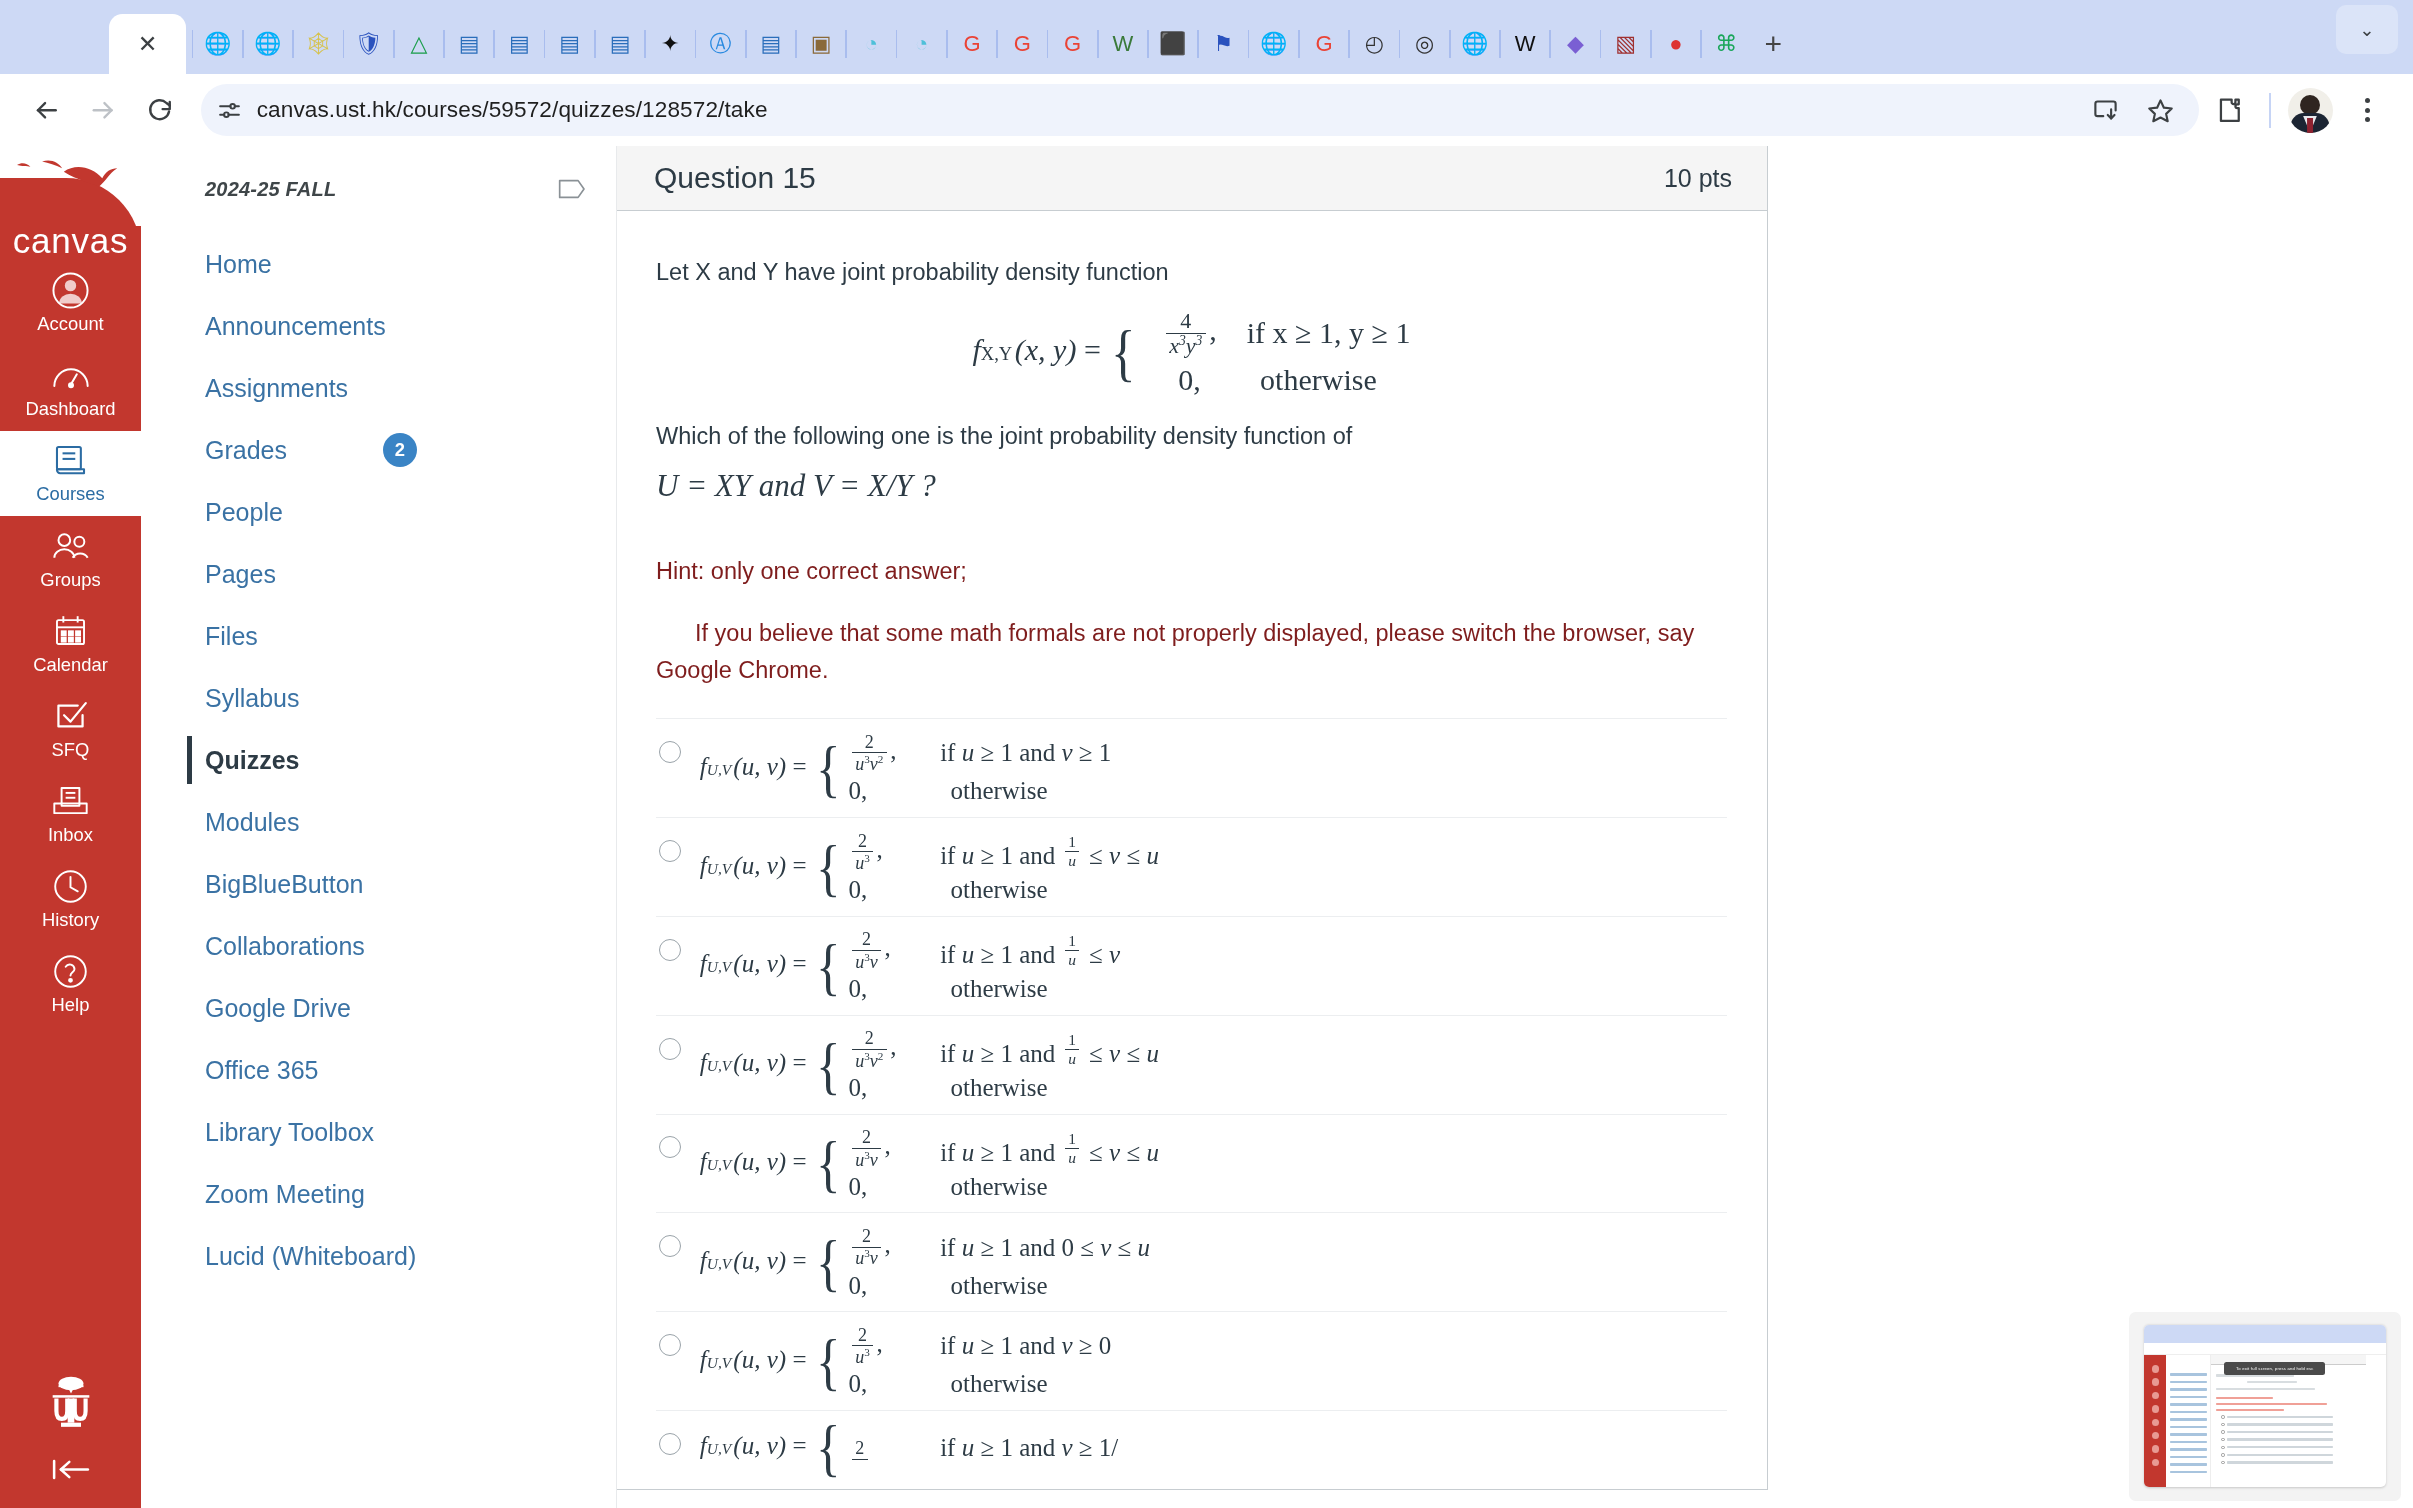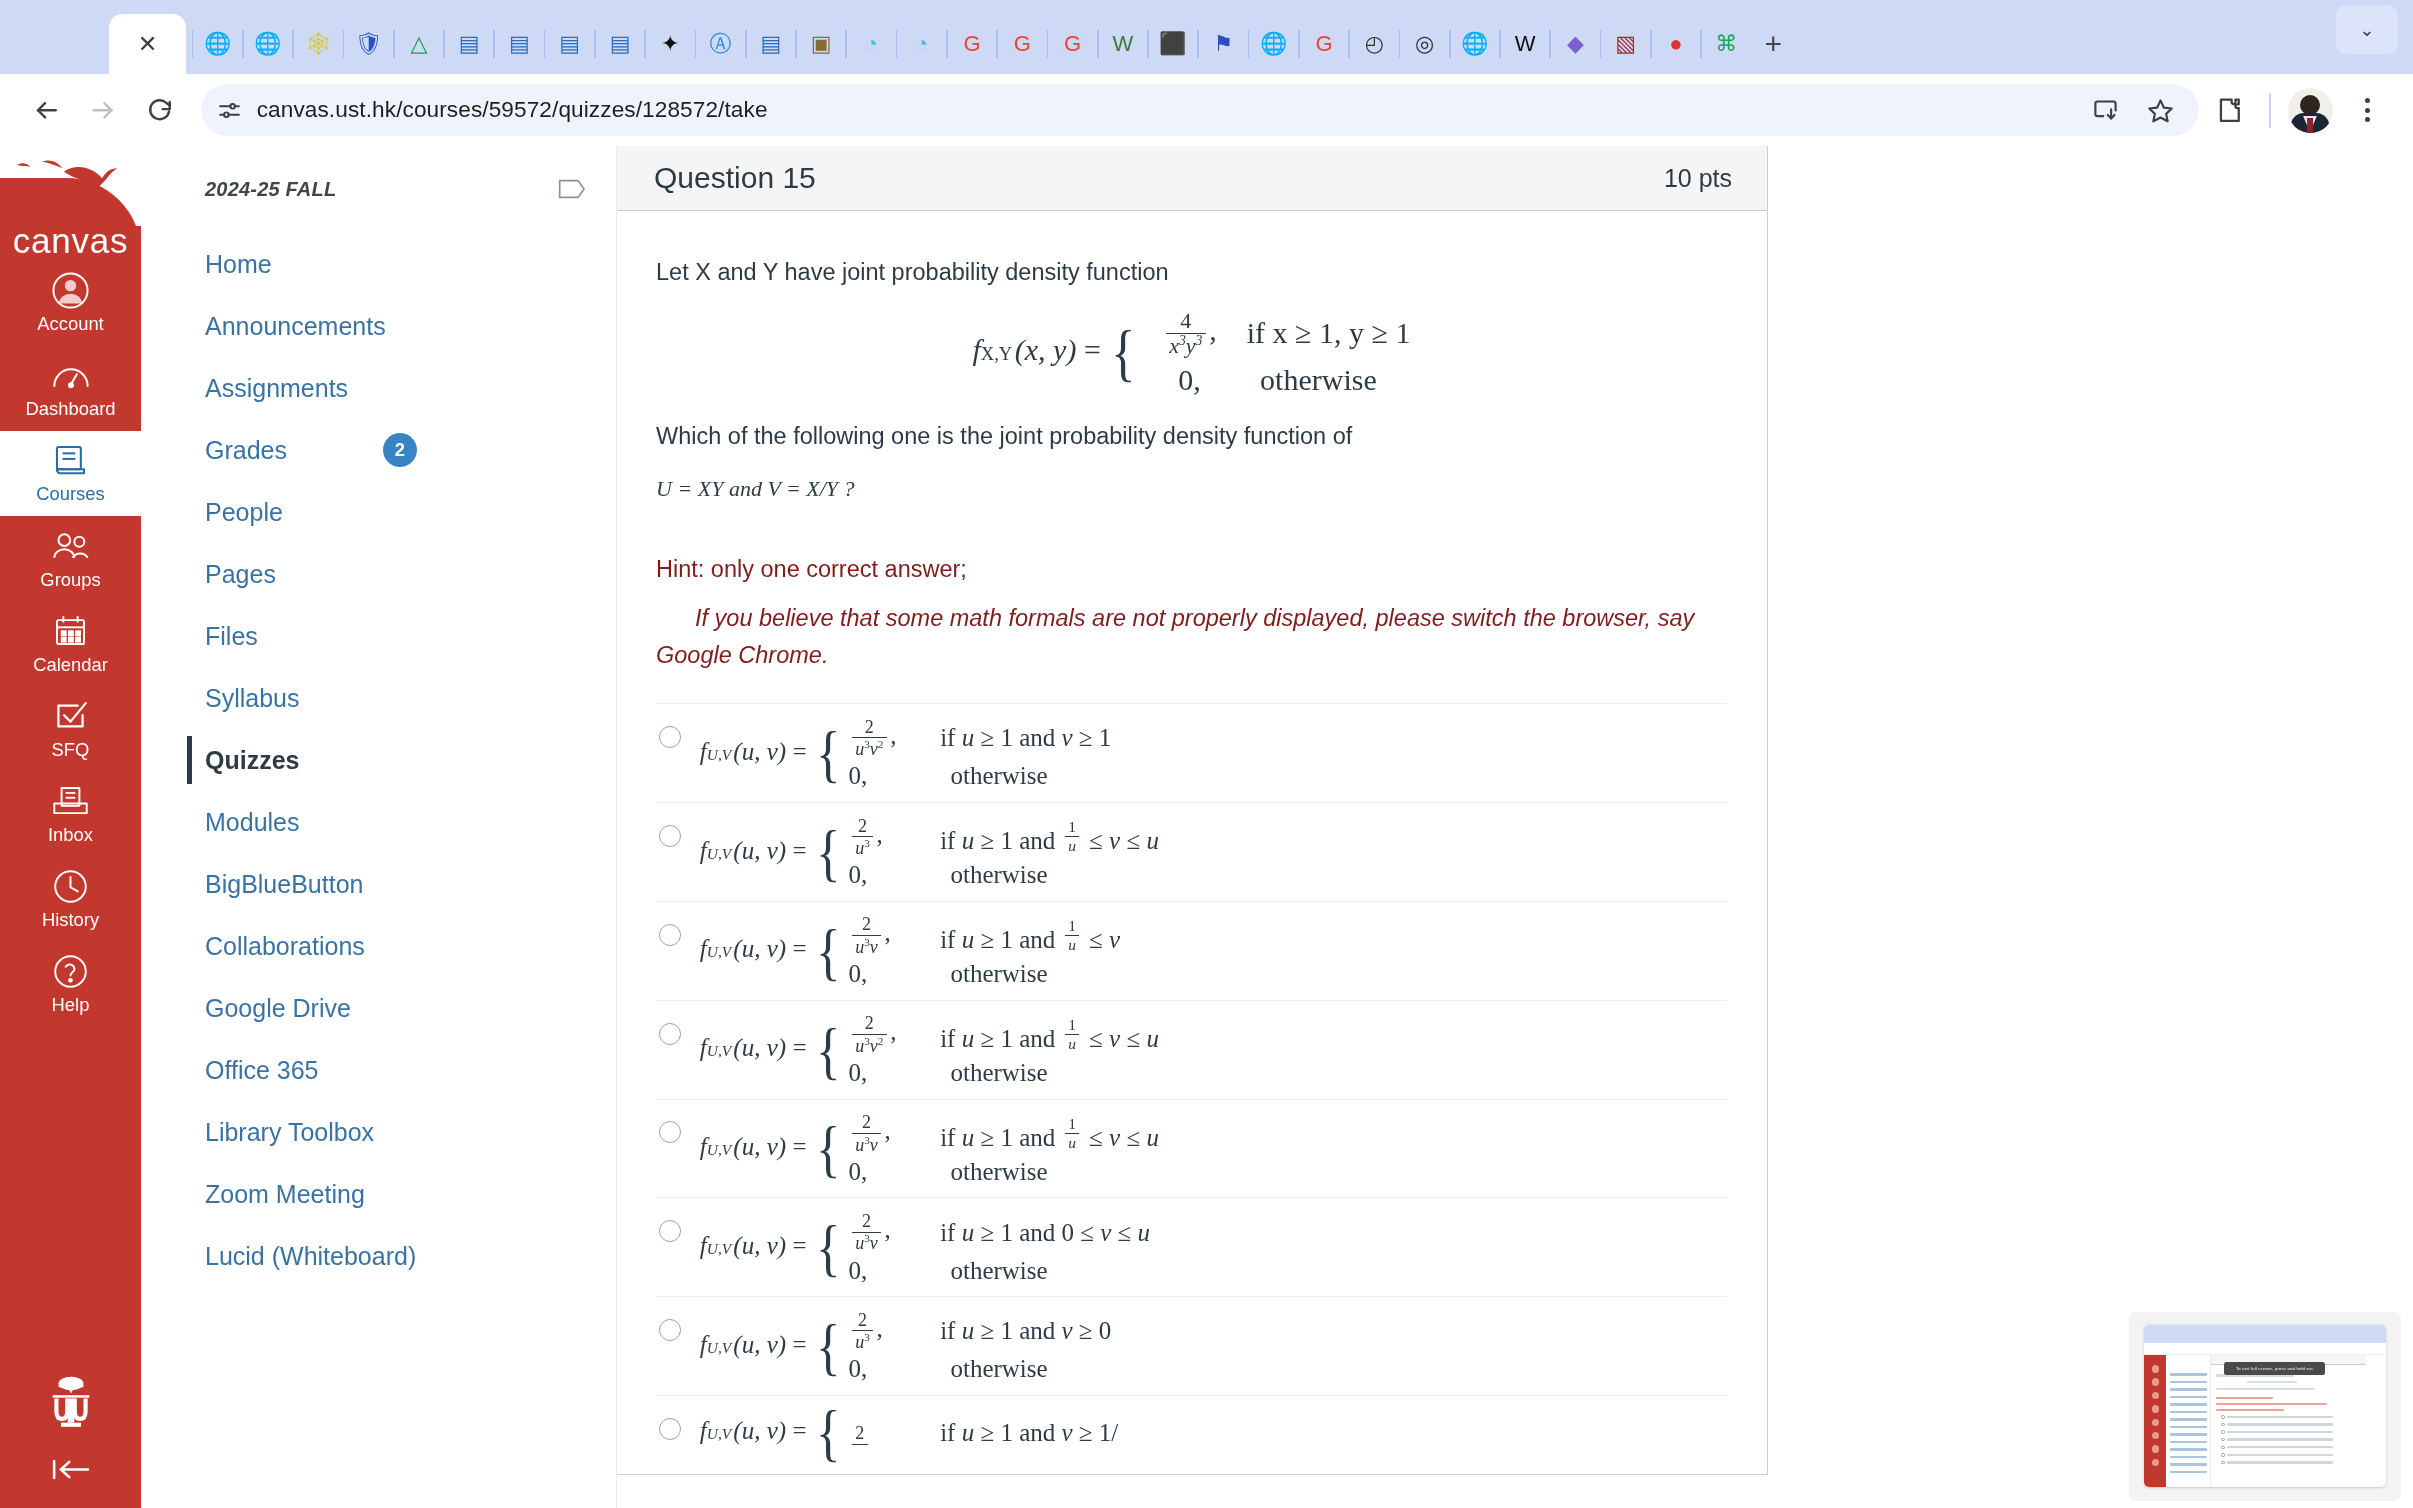--- a/index.html
+++ b/index.html
@@ -198,21 +198,21 @@
   .brace {
     font-size: 64px; line-height: 0.72; font-family:"Liberation Serif", serif;
     font-weight: 300; margin-right: 5px; transform: scaleX(0.8);
   }
   .caserows { display:inline-block; }
   .caserow { display:flex; align-items:center; white-space:nowrap; }
   .caserow .val { display:inline-block; min-width:91px; }
   .caserow .cond { margin-left: 11.7px; }
 
   .hint { color:#7f1d1d; font-size: 23.5px; line-height: 1.55; margin-top: 49px; }
-  .hint .p2 { display:block; margin-top: 13px; text-indent: 39px; font-style: italic; }
+  .hint .p2 { display:block; margin-top: 26px; text-indent: 39px; }
 
   .answers { margin-top: 30px; }
   .answer {
     display:flex; align-items:flex-start;
     border-top: 1.7px solid #eceef0;
     padding: 13.4px 0 11.7px 0;
     min-height: 79px;
   }
   .answer:first-child { border-top: 1.7px solid #eceef0; }
   .radio {
@@ -699,21 +699,21 @@
                   <span class="caserow" style="margin-top:5px;">
                     <span class="val">0,</span>
                     <span class="cond" style="margin-left:25px;">otherwise</span>
                   </span>
                 </span>
               </span>
             </span>
           </div>
 
           <div class="qtext">Which of the following one is the joint probability density function of</div>
-          <div class="m mi" style="font-size:22px;margin-top:22px;">U = XY and V = X/Y ?</div>
+          <div class="m mi" style="font-size:31px;margin-top:14px;">U = XY and V = X/Y ?</div>
 
           <div class="hint">
             <span>Hint: only one correct answer;</span>
             <span class="p2">If you believe that some math formals are not properly displayed, please switch the browser, say Google Chrome.</span>
           </div>
 
           <div class="answers" id="answers">
               <div class="answer">
                 <span class="radio"></span>
                 <span class="ansmath m"><span class="mi">f</span><span class="small" style="font-style:italic;">U,V</span><span class="mi"> (u, v)</span> = <span class="cases">

